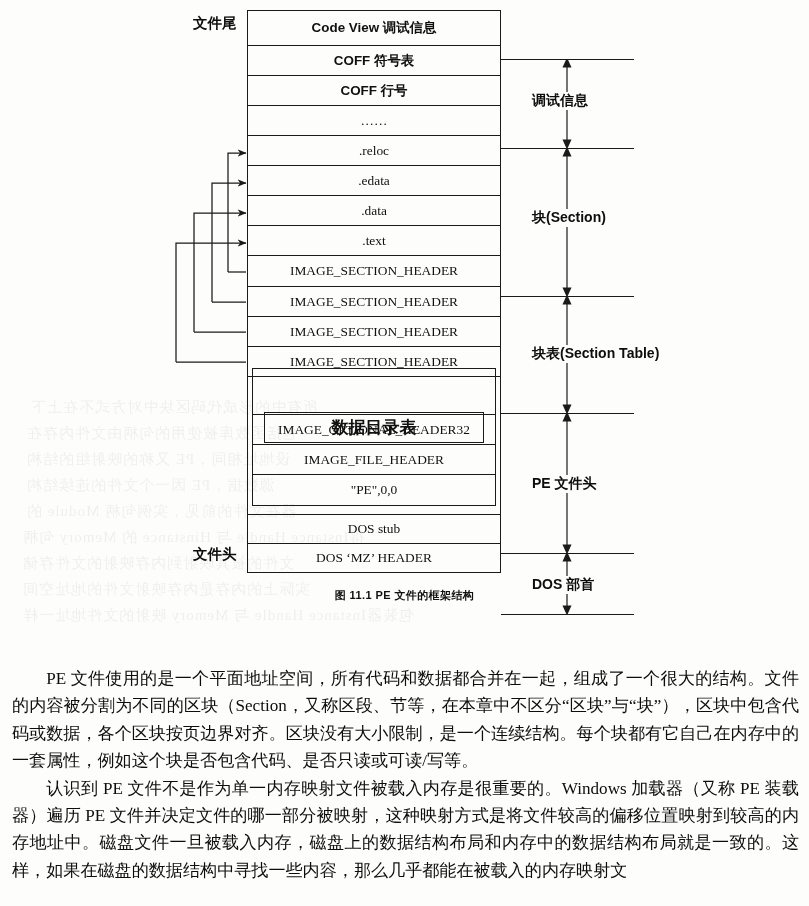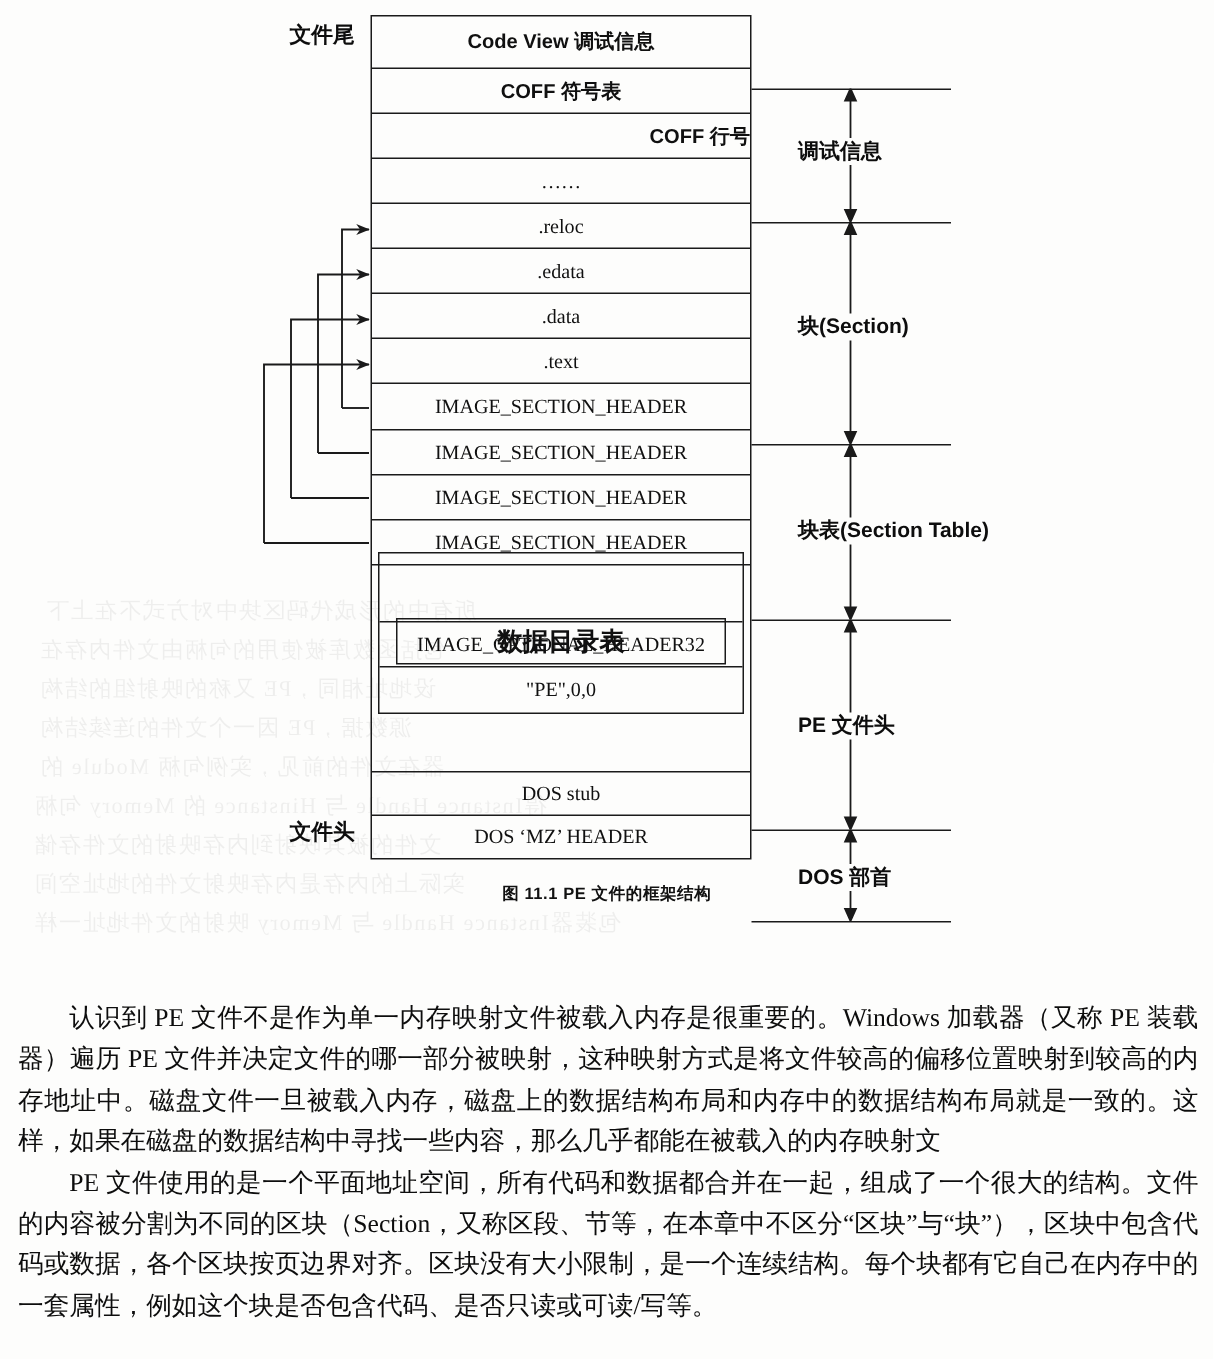--- a/index.html
+++ b/index.html
@@ -215,21 +215,21 @@
       </g>
     </svg>
 
     <div id="stack">
         <div class="row" style="height: 35px;">
           <span class="cn">Code View 调试信息</span>
         </div>
         <div class="row" style="height: 30px;">
           <span class="cn">COFF 符号表</span>
         </div>
-        <div class="row" style="height: 30px; justify-content: flex-end;">
+        <div class="row" style="height: 30px;">
           <span class="cn">COFF 行号</span>
         </div>
         <div class="row" style="height: 30px;">
           <span>……</span>
         </div>
         <div class="row" style="height: 30px;">
           <span>.reloc</span>
         </div>
         <div class="row" style="height: 30px;">
           <span>.edata</span>
@@ -258,20 +258,23 @@
         </div>
         <div class="row last" style="height: 28px;">
           <span>DOS ‘MZ’ HEADER</span>
         </div>
       </div>
 
     <div id="peGroup">
         <div class="row" style="height: 46px;"></div>
         <div class="row" style="height: 30px;">
           <span>IMAGE_OPTIONAL_HEADER32</span>
+        </div>
+        <div class="row" style="height: 30px;">
+          <span>IMAGE_FILE_HEADER</span>
         </div>
         <div class="row last" style="height: 30px;">
           <span>"PE",0,0</span>
         </div>
       </div>
 
     <div id="dataDirBox">数据目录表</div>
 
     <div id="brackets">
         <div class="divider" style="top: 11px;"></div>
@@ -320,17 +323,17 @@
           </g>
         </svg>
         <div class="grp-label" style="left: 528px; top: 528px;">DOS 部首</div>
       </div>
 
     <div id="caption">图 11.1    PE 文件的框架结构</div>
   </div>
 
 
   <div id="body">
+      <p>PE 文件使用的是一个平面地址空间，所有代码和数据都合并在一起，组成了一个很大的结构。文件的内容被分割为不同的区块（Section，又称区段、节等，在本章中不区分“区块”与“块”），区块中包含代码或数据，各个区块按页边界对齐。区块没有大小限制，是一个连续结构。每个块都有它自己在内存中的一套属性，例如这个块是否包含代码、是否只读或可读/写等。</p>
       <p>认识到 PE 文件不是作为单一内存映射文件被载入内存是很重要的。Windows 加载器（又称 PE 装载器）遍历 PE 文件并决定文件的哪一部分被映射，这种映射方式是将文件较高的偏移位置映射到较高的内存地址中。磁盘文件一旦被载入内存，磁盘上的数据结构布局和内存中的数据结构布局就是一致的。这样，如果在磁盘的数据结构中寻找一些内容，那么几乎都能在被载入的内存映射文</p>
-      <p>PE 文件使用的是一个平面地址空间，所有代码和数据都合并在一起，组成了一个很大的结构。文件的内容被分割为不同的区块（Section，又称区段、节等，在本章中不区分“区块”与“块”），区块中包含代码或数据，各个区块按页边界对齐。区块没有大小限制，是一个连续结构。每个块都有它自己在内存中的一套属性，例如这个块是否包含代码、是否只读或可读/写等。</p>
     </div>
 
 </div>
 
 </body></html>

